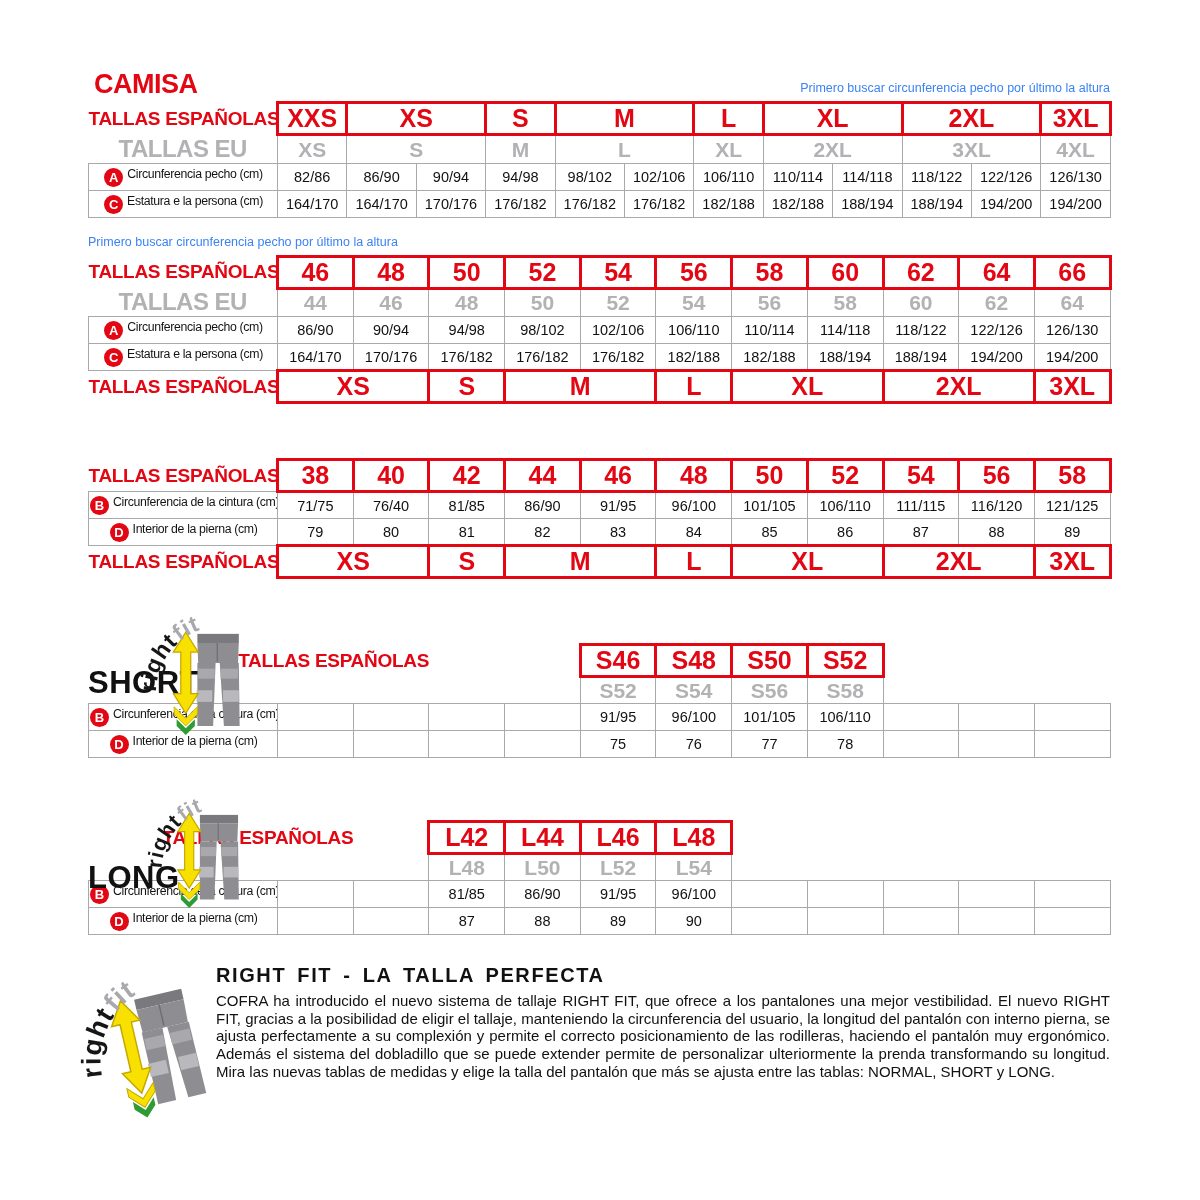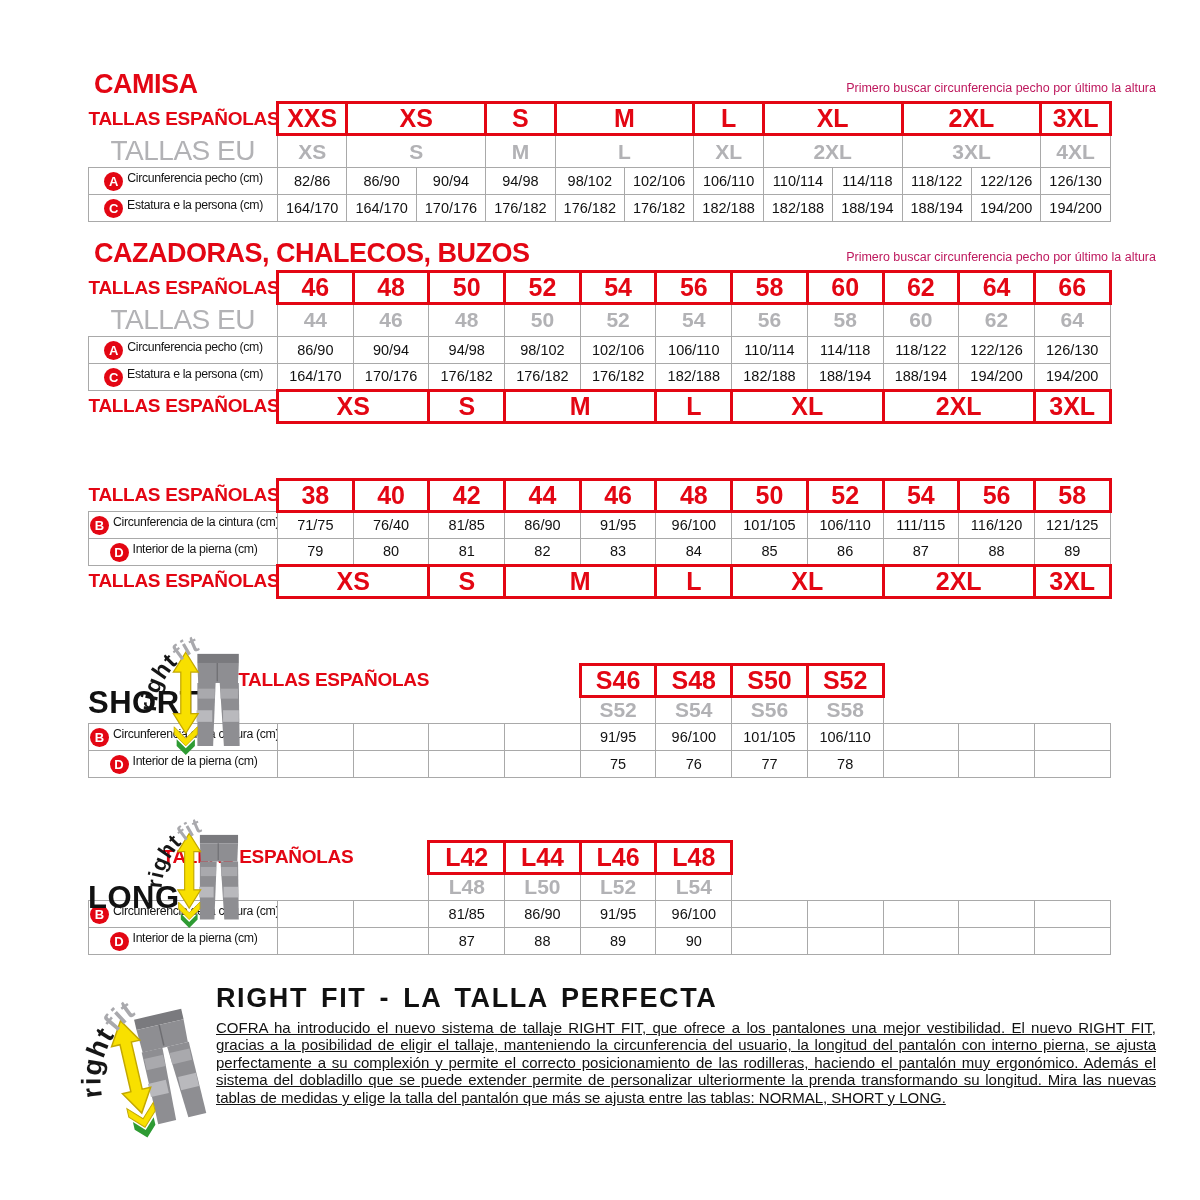--- a/index.html
+++ b/index.html
@@ -1,37 +1,37 @@
 <!DOCTYPE html>
 <html><head>
 <meta charset="utf-8">
 <style>
   :root{ --red:#e30613; --gray:#b2b2b5; --border:#a9a9a9; --ink:#141414; }
   *{margin:0;padding:0;box-sizing:border-box;}
   html,body{background:#fff;}
   body{width:1200px;height:1200px;position:relative;overflow:hidden;
        font-family:"Liberation Sans",sans-serif;color:var(--ink);}
-  .page{position:absolute;inset:0;padding:70px 44px 0 88px;}
+  .page{position:absolute;inset:0;padding:70px 90px 0 88px;}
 
   
   .sec-head{display:flex;justify-content:space-between;align-items:flex-end;margin-bottom:3px;}
   .sec-title{font-size:27px;font-weight:bold;color:var(--red);letter-spacing:-0.5px;line-height:1.05;padding-left:6px;white-space:nowrap;}
-  .sec-note{font-size:12.5px;color:#be185d;padding-bottom:3px;white-space:nowrap;}
+  .sec-note{font-size:12.5px;color:#3b82f6;padding-bottom:3px;white-space:nowrap;}
 
   
   .tbl{border-collapse:collapse;table-layout:fixed;width:1022px;}
   .tbl td{height:27px;padding:0;text-align:center;vertical-align:middle;white-space:nowrap;}
   col.c-lbl{width:189px;}
   col.c-12{width:69.4px;}
   col.c-11{width:75.7px;}
   .cell-red{border:3px solid var(--red);color:var(--red);font-weight:bold;font-size:25px;}
   .cell-gray{border:1px solid var(--border);color:var(--gray);font-weight:bold;font-size:21px;}
   .cell-data{border:1px solid var(--border);font-size:14.5px;color:#111;}
   .lbl-red{color:var(--red);font-weight:bold;font-size:19px;text-align:right;padding-right:8px;letter-spacing:-0.3px;margin-left:19px;}
-  .lbl-gray{color:var(--gray);font-weight:normal;font-size:28px;text-align:left;padding-left:2px;letter-spacing:-0.5px;margin-top:32px;}
+  .lbl-gray{color:var(--gray);font-weight:bold;font-size:24px;text-align:left;padding-left:2px;letter-spacing:-0.5px;margin-top:32px;}
   .lbl-data{border:1px solid var(--border);text-align:left;padding-left:3px;font-size:12.3px;letter-spacing:-0.35px;overflow:hidden;}
   .blank{border:none;}
   .row-bottom td{height:29px;}
   .badge{display:inline-block;width:19px;height:19px;border-radius:50%;background:var(--red);color:#fff;
          font-weight:bold;font-size:13px;line-height:19px;text-align:center;margin:0 4px 0 1px;vertical-align:-4px;letter-spacing:0;}
 
   
   .sec-camisa{margin-top:0;}
   .sec-cazadoras{margin-top:17px;}
   .sec-pantalones{margin-top:54px;}
@@ -44,22 +44,22 @@
   .sec-short .fit-title{top:24px;}
   .sec-long .fit-title{top:42px;}
   .fit-logo{display:block;}
   .sec-short .fit-logo{position:absolute;left:66px;top:-34px;width:100px;height:126px;z-index:2;}
   .sec-long .fit-logo{position:absolute;left:72px;top:-28px;width:92px;height:116px;z-index:2;}
 
   
   .rf{margin-top:30px;display:flex;align-items:flex-start;}
   .rf-logo-wrap{flex:none;width:116px;height:148px;margin-left:2px;transform:rotate(-13deg);transform-origin:60% 40%;}
   .rf-body{flex:1;padding-left:10px;}
-  .rf-heading{font-size:27px;font-weight:bold;color:#111;letter-spacing:1.6px;word-spacing:4px;margin-bottom:7px;line-height:1;}
-  .rf-para{font-size:15px;line-height:1.17;color:#111;text-align:justify;text-decoration:underline;}
+  .rf-heading{font-size:20px;font-weight:bold;color:#111;letter-spacing:1.6px;word-spacing:4px;margin-bottom:7px;line-height:1;}
+  .rf-para{font-size:15px;line-height:1.17;color:#111;text-align:justify;}
 </style>
 </head>
 <body>
 
 <div class="page">
 
   <section class="sec-camisa">
     <div class="sec-head">
       <h2 class="sec-title">CAMISA</h2>
       <div class="sec-note">Primero buscar circunferencia pecho por último la altura</div>
@@ -121,21 +121,20 @@
             <td class="cell-data">188/194</td>
             <td class="cell-data">194/200</td>
             <td class="cell-data">194/200</td>
         </tr>
       </tbody>
     </table>
   </section>
 
   <section class="sec-cazadoras">
     <div class="sec-head">
-      <h2 class="sec-title">CAZADORAS, CHALECOS, BUZOS</h2>
       <div class="sec-note">Primero buscar circunferencia pecho por último la altura</div>
     </div>
     <table class="tbl">
       <colgroup>
           <col class="c-lbl">
           <col span="11" class="c-11">
         </colgroup>
       <tbody>
         <tr>
           <td class="lbl-red">TALLAS ESPAÑOLAS</td>

